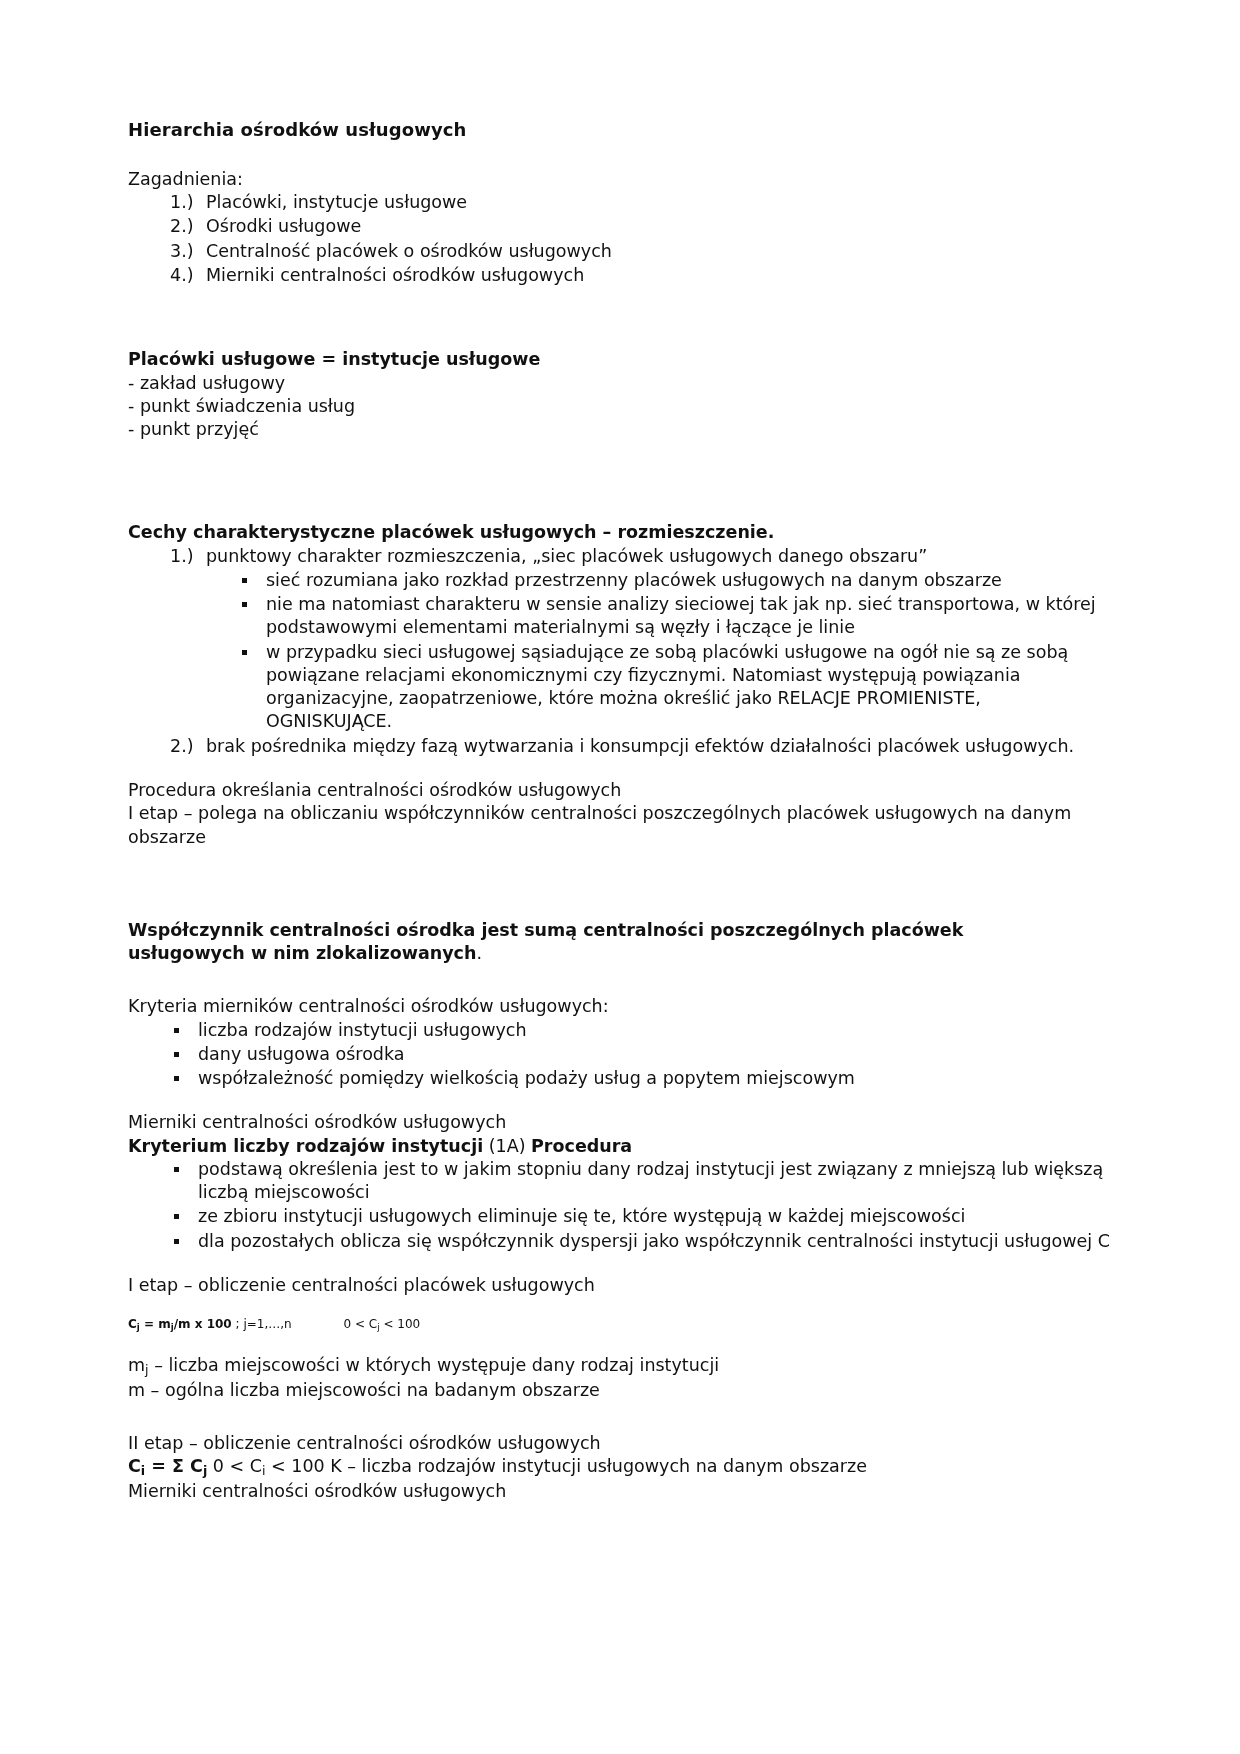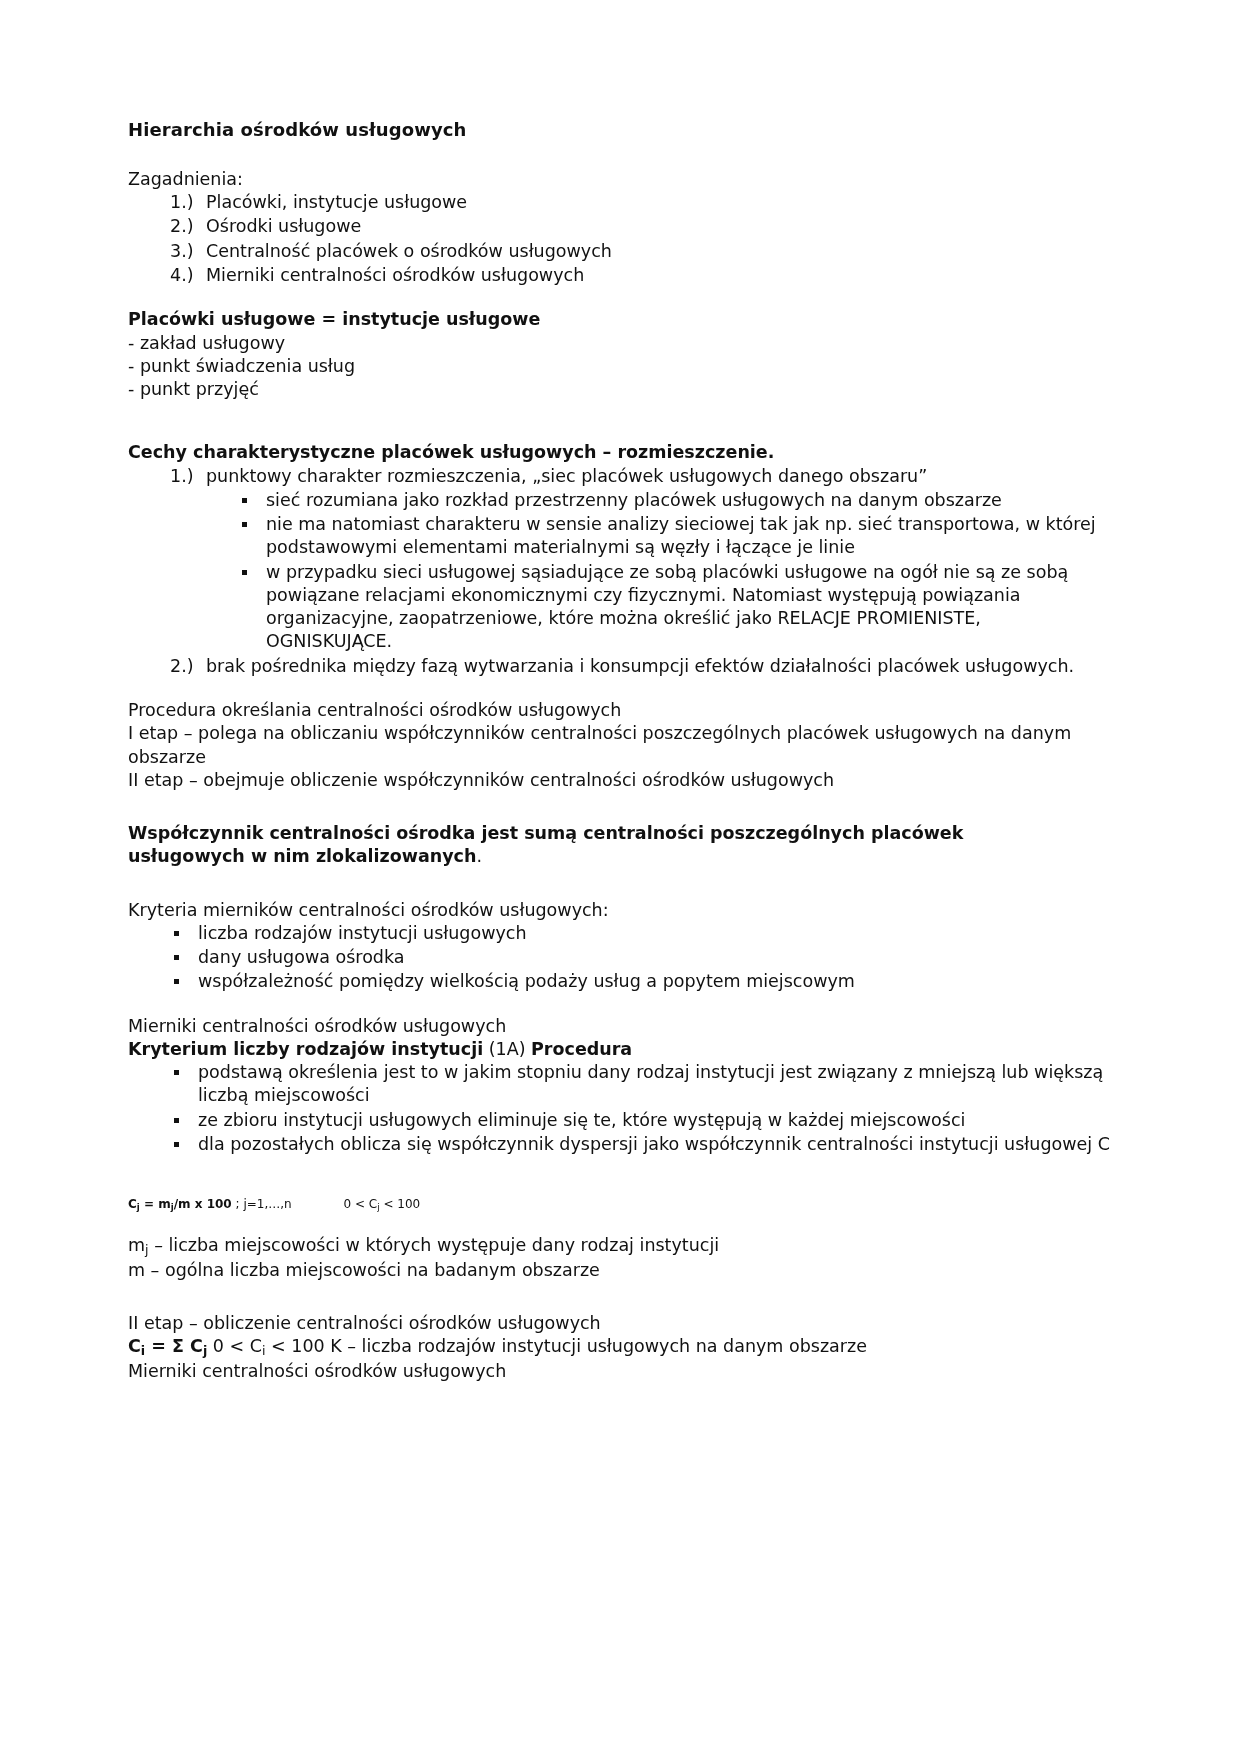--- a/index.html
+++ b/index.html
@@ -33,20 +33,21 @@
     letter-spacing: 0.1px;
   }
   .para {
     margin: 0 0 0 0;
   }
   .gap-sm { height: 10px; }
   .gap-md { height: 20px; }
   .gap-lg { height: 30px; }
   .bold {
     font-weight: bold;
+    margin-top: 40px;
   }
   ol.numlist {
     list-style: none;
     margin: 0;
     padding: 0 0 0 42px;
   }
   ol.numlist > li {
     position: relative;
     margin: 0 0 1px 0;
     padding-left: 36px;
@@ -165,21 +166,20 @@
       <li>
         <span class="num">2.)</span>
         <span>brak pośrednika między fazą wytwarzania i konsumpcji efektów działalności placówek usługowych.</span>
       </li>
     </ol>
 
     <div class="gap-md"></div>
 
     <div class="para">Procedura określania centralności ośrodków usługowych</div>
     <div class="para">I etap – polega na obliczaniu współczynników centralności poszczególnych placówek usługowych na danym obszarze</div>
-    <div class="para">II etap – obejmuje obliczenie współczynników centralności ośrodków usługowych</div>
 
     <div class="gap-md"></div>
     <div class="gap-sm"></div>
 
     <div class="para bold">Współczynnik centralności ośrodka jest sumą centralności poszczególnych placówek</div>
     <div class="para">
       <span class="bold">usługowych w nim zlokalizowanych</span><span>.</span>
     </div>
 
     <div class="gap-md"></div>
@@ -200,20 +200,21 @@
     </div>
 
     <ul class="dotlist">
       <li>podstawą określenia jest to w jakim stopniu dany rodzaj instytucji jest związany z mniejszą lub większą liczbą miejscowości</li>
       <li>ze zbioru instytucji usługowych eliminuje się te, które występują w każdej miejscowości</li>
       <li>dla pozostałych oblicza się współczynnik dyspersji jako współczynnik centralności instytucji usługowej C</li>
     </ul>
 
     <div class="gap-md"></div>
 
+    <div class="para">I etap – obliczenie centralności placówek usługowych</div>
 
     <div class="gap-md"></div>
 
     <div class="para formula">
       <span class="bold nowrap"><span>C</span><sub>j</sub><span> = m</span><sub>j</sub><span>/m x 100</span></span><span> ;  j=1,…,n</span>
       <span style="display:inline-block;width:48px"></span><span>0 &lt; C</span><sub>j</sub><span> &lt; 100</span>
     </div>
 
     <div class="gap-md"></div>
 

